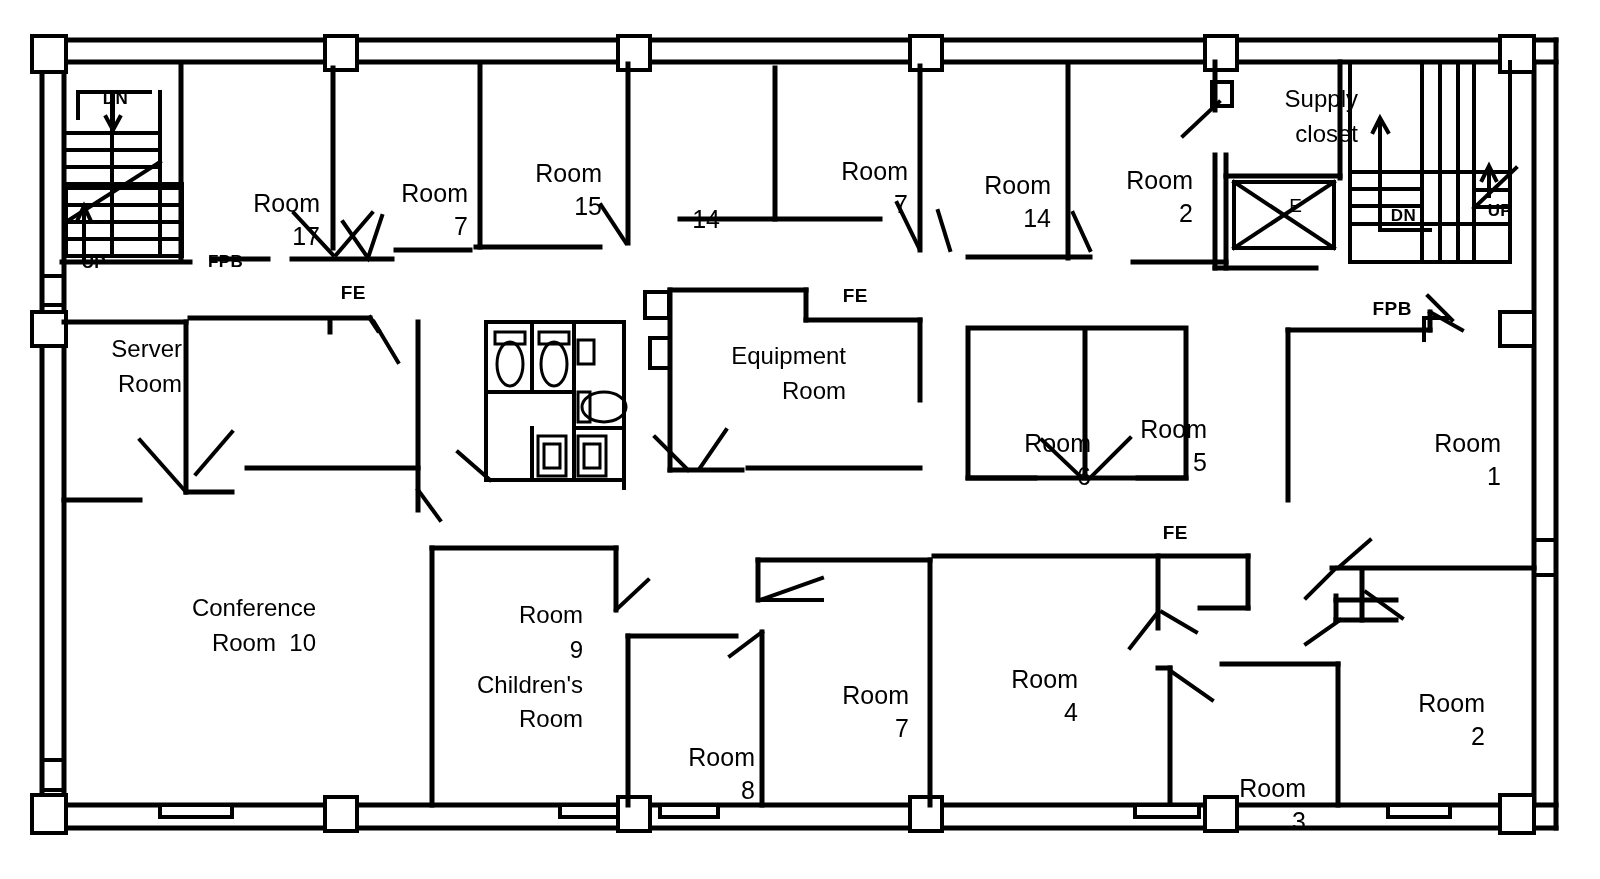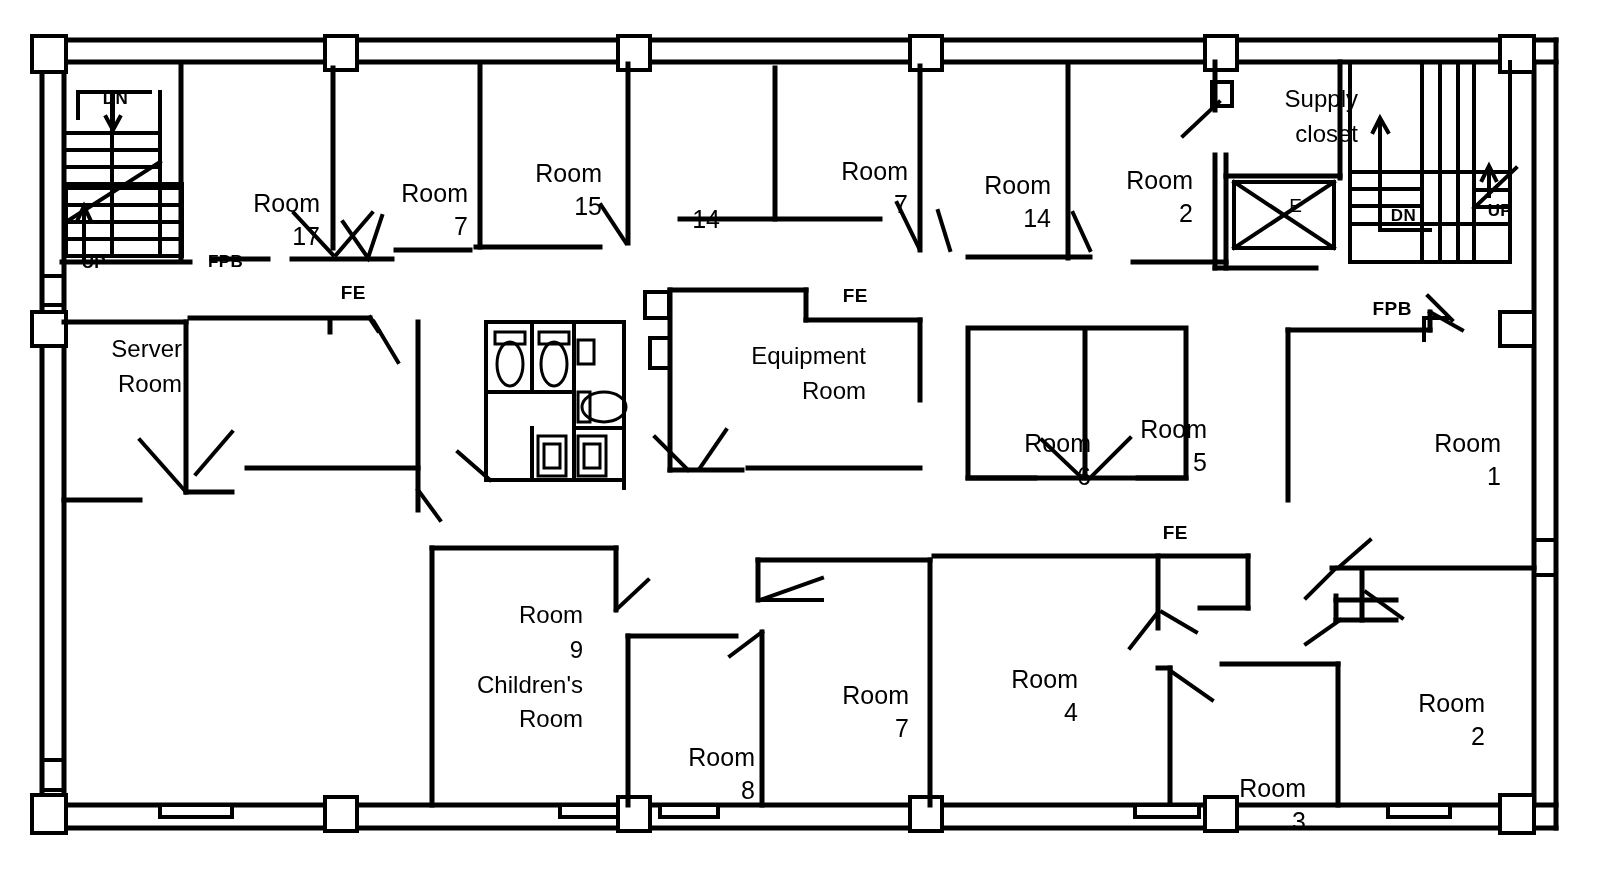--- a/index.html
+++ b/index.html
@@ -402,22 +402,24 @@
   </div>
   <div class="lbl room-label" style="left:1186px;top:707px;width:120px;">
     <span class="rn">Room</span><span class="rn">3</span>
   </div>
   <div class="lbl room-label" style="left:1365px;top:622px;width:120px;">
     <span class="rn">Room</span><span class="rn">2</span>
   </div>
 
   <div class="lbl area-label two-line" style="left:42px;top:332px;width:140px;">Server
 Room</div>
-  <div class="lbl area-label two-line" style="left:696px;top:339px;width:170px;">Equipment
+  <div class="lbl area-label two-line" style="left:676px;top:339px;width:170px;">Equipment
 Room</div>
+  <div class="lbl area-label two-line" style="left:86px;top:591px;width:230px;">Conference
+Room  10</div>
   <div class="lbl area-label two-line" style="left:433px;top:598px;width:150px;">Room
 9
 Children's
 Room</div>
   <div class="lbl area-label two-line" style="left:1208px;top:82px;width:150px;">Supply
 closet</div>
 
   <div class="lbl small-label" style="left:316px;top:281px;width:50px;">FE</div>
   <div class="lbl small-label" style="left:818px;top:284px;width:50px;">FE</div>
   <div class="lbl small-label" style="left:1138px;top:521px;width:50px;">FE</div>

